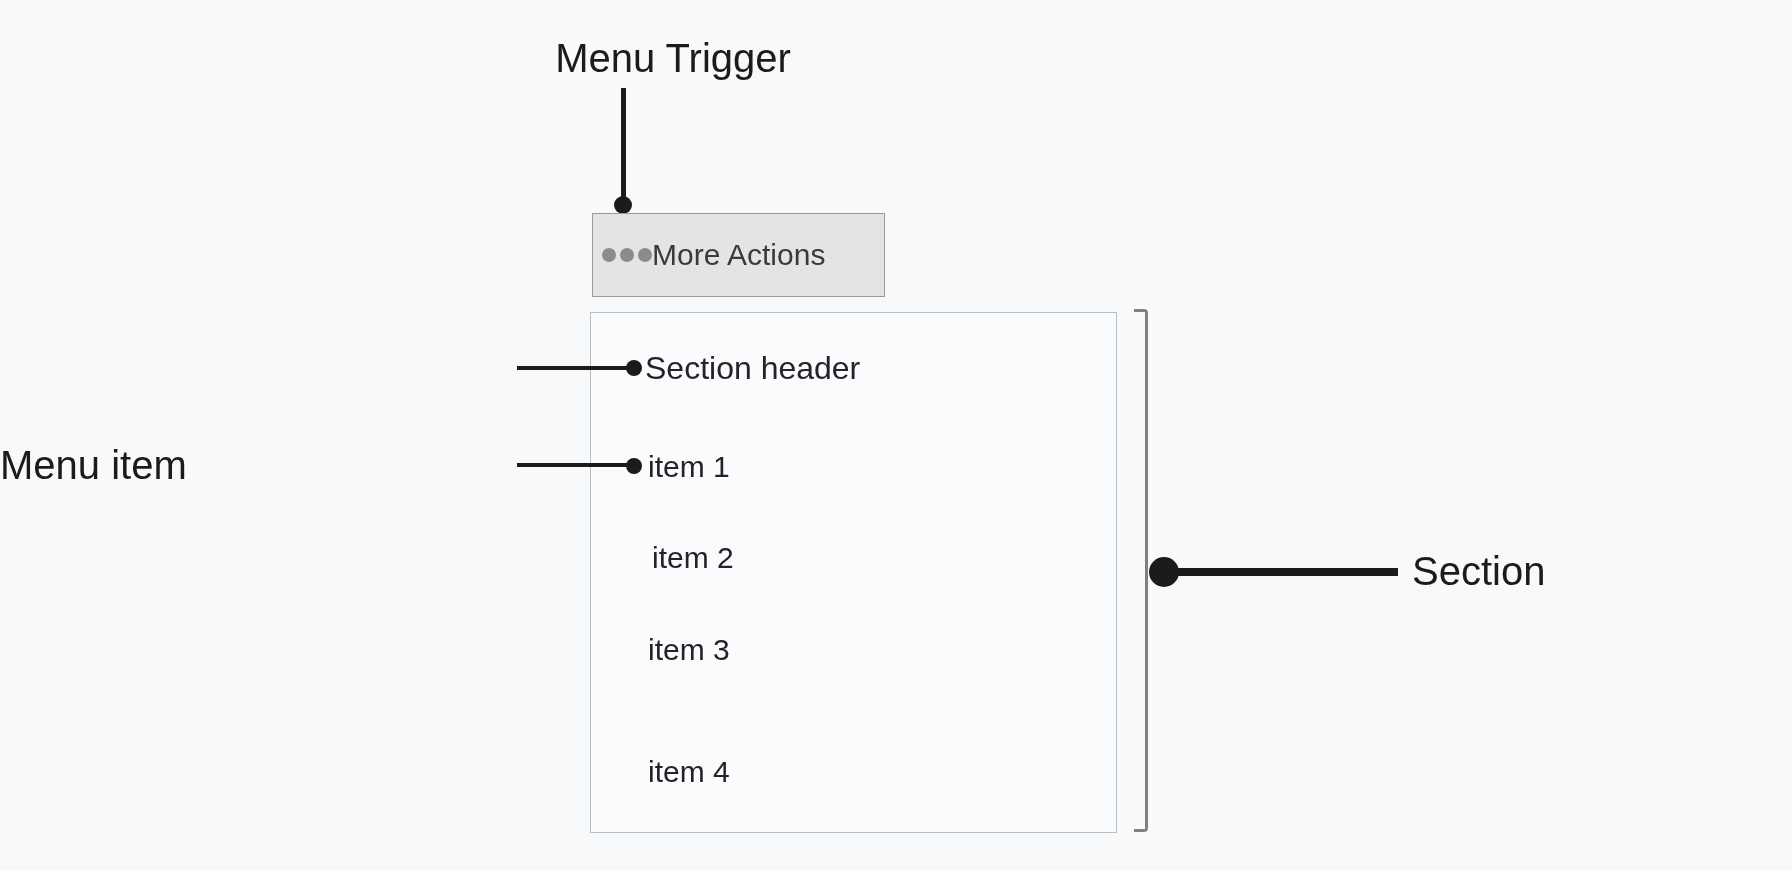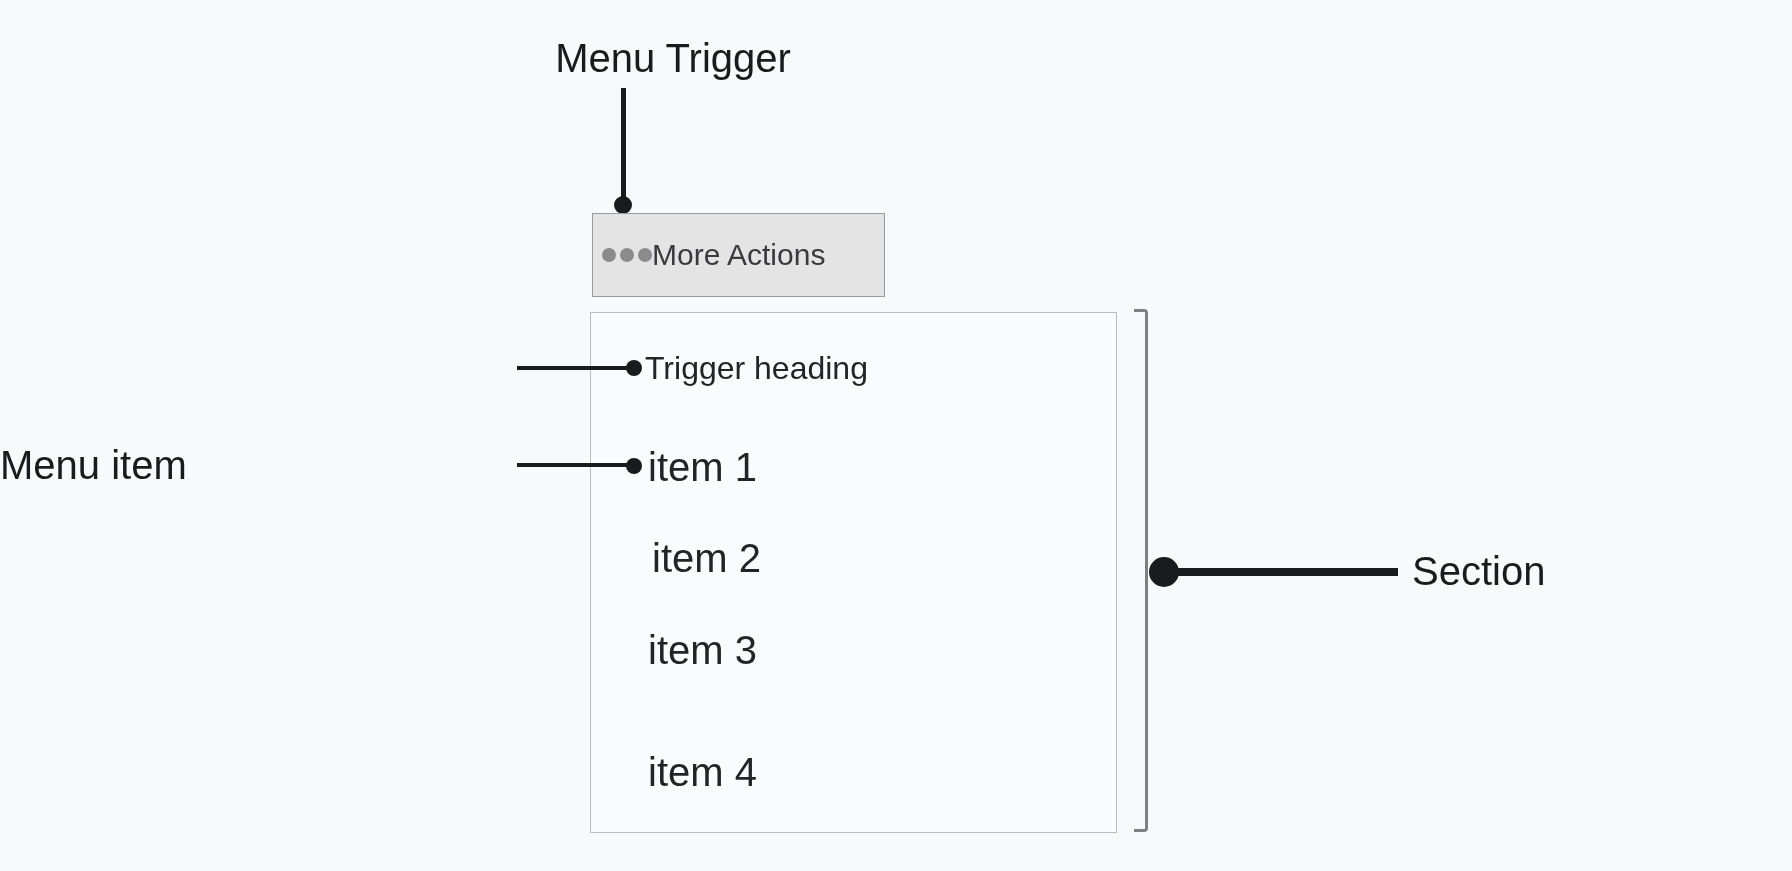--- a/index.html
+++ b/index.html
@@ -107,21 +107,21 @@
     transform: translateY(-50%);
     font-size: 32px;
     color: var(--menu-text);
     white-space: nowrap;
     line-height: 1;
   }
   .menu-item {
     position: absolute;
     left: 648px;
     transform: translateY(-50%);
-    font-size: 40px;
+    font-size: 30px;
     color: var(--menu-text);
     white-space: nowrap;
     line-height: 1;
     cursor: default;
   }
   .item-1 { top: 467px; }
   .item-2 { top: 558px; left: 652px; }
   .item-3 { top: 650px; }
   .item-4 { top: 772px; }
   .bracket {
@@ -147,21 +147,21 @@
   <div class="button">
     <span class="ellipsis">
         <i></i>
         <i></i>
         <i></i>
       </span>
     <span class="button-label">More Actions</span>
   </div>
 
   <div class="panel"></div>
-  <div class="section-heading">Trigger heading</div>
+  <div class="section-heading">Section header</div>
   <div class="menu-item item-1">item 1</div>
   <div class="menu-item item-2">item 2</div>
   <div class="menu-item item-3">item 3</div>
   <div class="menu-item item-4">item 4</div>
 
   <div class="hline line-section-header"></div>
   <div class="dot dot-section-header"></div>
 
   <div class="anno label-menu-item">Menu item</div>
   <div class="hline line-menu-item"></div>

